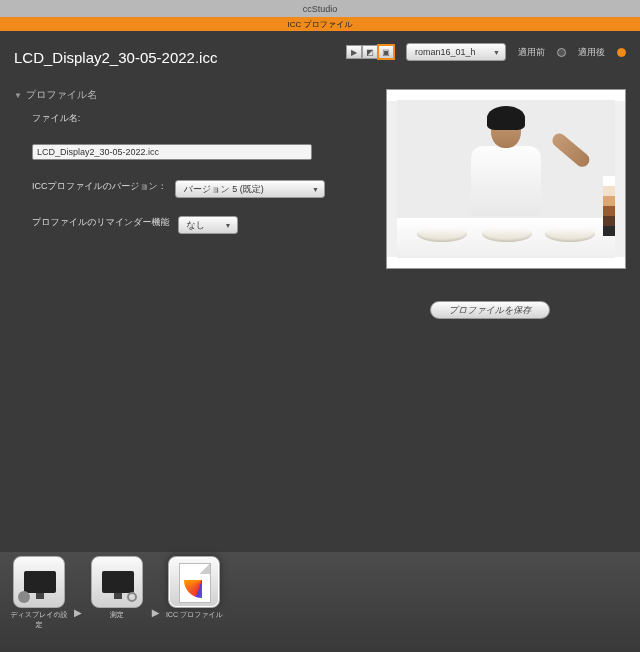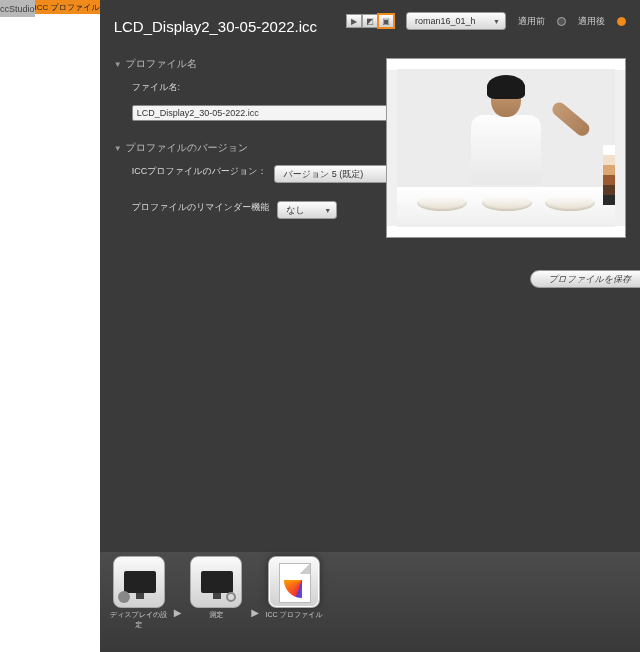--- a/index.html
+++ b/index.html
@@ -1,17 +1,17 @@
 <!DOCTYPE html>
 <html><head>
 <meta charset="utf-8">
 <style>
   * { box-sizing: border-box; margin: 0; padding: 0; font-family: "Helvetica Neue", Arial, sans-serif; }
   body { width: 640px; height: 652px; background: #fff; overflow: hidden; }
-  .window { width: 640px; height: 652px; display: flex; flex-direction: row; }
+  .window { width: 640px; height: 652px; display: flex; flex-direction: column; }
   .titlebar { height: 17px; background: #b8b8b8; display: flex; align-items: center; justify-content: center; font-size: 9px; color: #404040; }
   .subtitle { height: 14px; background: #f08a1b; display: flex; align-items: center; justify-content: center; font-size: 8px; color: #222; }
   .main { flex: 1; background: #3a3a3a; color: #eee; position: relative; padding: 14px; }
   .profile-title { font-size: 15px; color: #fff; margin-top: 4px; margin-bottom: 22px; }
   .section-header { font-size: 10px; color: #bbb; margin-bottom: 10px; display: flex; align-items: center; gap: 4px; }
   .section-header::before { content: "▼"; font-size: 8px; color: #999; }
   .left-col { width: 360px; }
   .field-row { display: flex; gap: 8px; margin-bottom: 16px; padding-left: 18px; }
   .field-label { font-size: 9px; color: #ddd; }
   .text-input {
@@ -109,29 +109,26 @@
     </div>
 
     <div class="profile-title">LCD_Display2_30-05-2022.icc</div>
 
     <div class="left-col">
       <div class="section">
         <div class="section-header">
           <span>プロファイル名</span>
         </div>
         <div class="filename-block">
-          <div class="field-label" style="margin-bottom:8px;">ファイル名:</div>
+          <div class="field-label" style="margin-bottom:16px;">ファイル名:</div>
           <input class="text-input" value="LCD_Display2_30-05-2022.icc" style="">
         </div>
       </div>
 
       <div class="section">
-        <div class="section-header">
-          <span>プロファイルのバージョン</span>
-        </div>
         <div class="field-row">
           <span class="field-label">ICCプロファイルのバージョン：</span>
           <div class="select wide">
             <span>バージョン 5 (既定)</span>
           </div>
         </div>
       </div>
 
       <div class="field-row">
         <span class="field-label">プロファイルのリマインダー機能</span>

